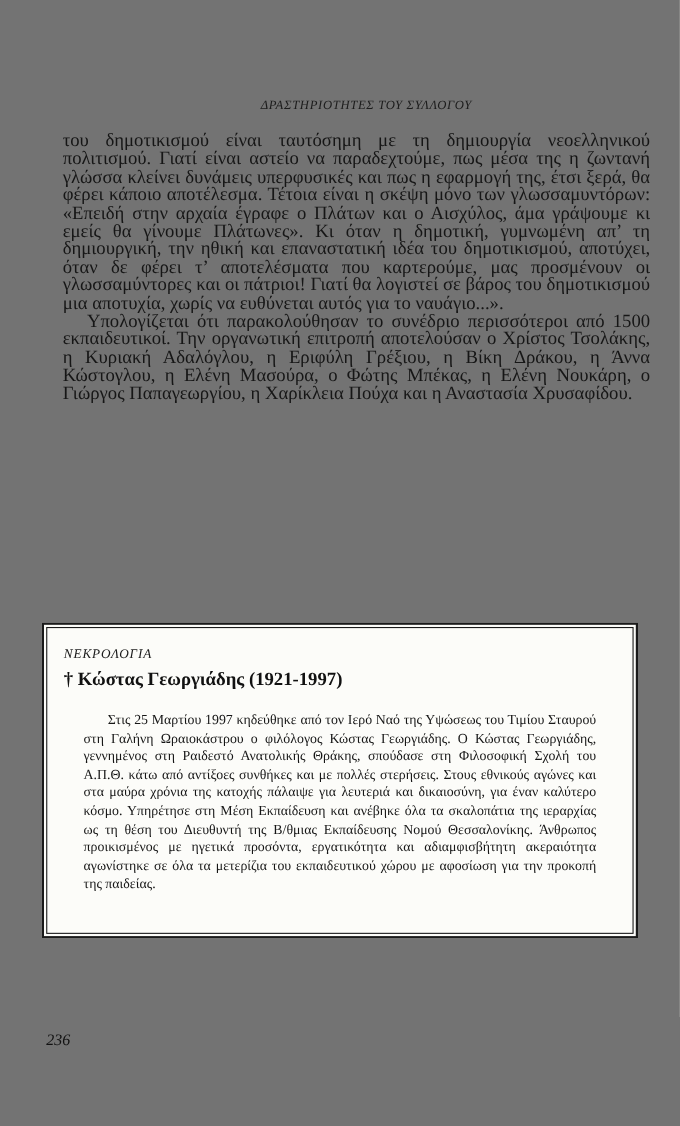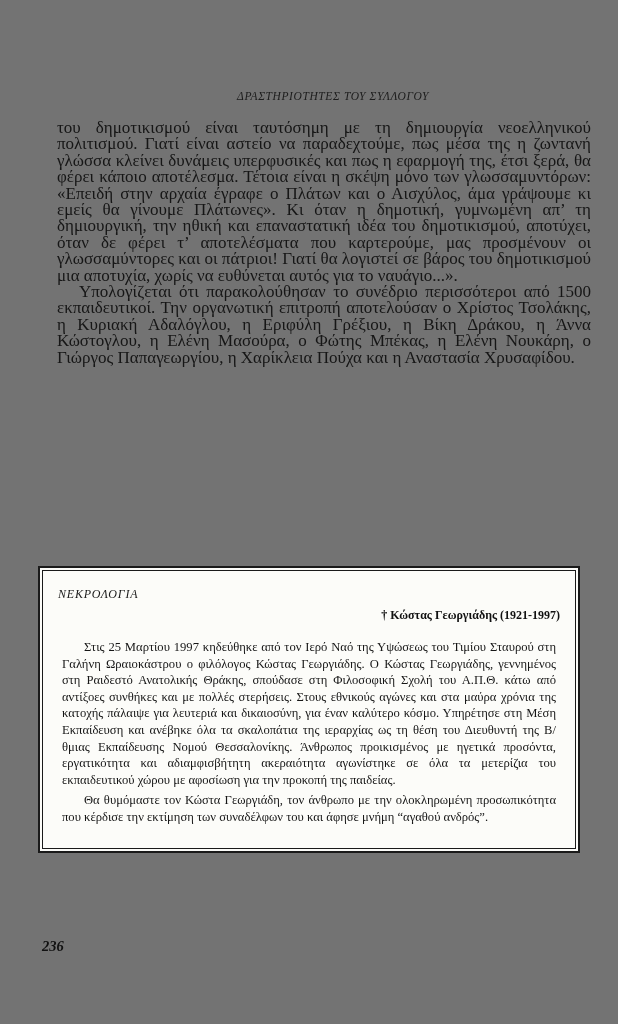--- a/index.html
+++ b/index.html
@@ -60,41 +60,41 @@
     padding: 16px 15px 18px 15px;
   }
   .obituary-label {
     font-style: italic;
     font-size: 12px;
     letter-spacing: 0.8px;
     margin: 0 0 6px 0;
     color: #1a1a1a;
   }
   .obituary-title {
-    text-align: right;
+    text-align: left;
     font-weight: bold;
-    font-size: 12px;
+    font-size: 17px;
     margin: 0 0 16px 0;
     color: #111;
   }
   .obituary-text {
     font-size: 12.6px;
     line-height: 16.6px;
     text-align: justify;
     color: #161616;
   }
   .obituary-text p {
-    margin: 4px;
+    margin: 18px;
     text-indent: 22px;
   }
   .page-number {
     position: absolute;
     top: 938px;
     left: 42px;
-    font-weight: bold;
+    font-weight: normal;
     font-style: italic;
     font-size: 14.5px;
     color: #111;
   }
 </style>
 </head>
 <body>
 
 <div class="page">
 
@@ -104,20 +104,19 @@
     <p>του δημοτικισμού είναι ταυτόσημη με τη δημιουργία νεοελληνικού πολιτισμού. Γιατί είναι αστείο να παραδεχτούμε, πως μέσα της η ζωντανή γλώσσα κλείνει δυνάμεις υπερφυσικές και πως η εφαρμογή της, έτσι ξερά, θα φέρει κάποιο αποτέλεσμα. Τέτοια είναι η σκέψη μόνο των γλωσσαμυντόρων: «Επειδή στην αρχαία έγραφε ο Πλάτων και ο Αισχύλος, άμα γράψουμε κι εμείς θα γίνουμε Πλάτωνες». Κι όταν η δημοτική, γυμνωμένη απ’ τη δημιουργική, την ηθική και επαναστατική ιδέα του δημοτικισμού, αποτύχει, όταν δε φέρει τ’ αποτελέσματα που καρτερούμε, μας προσμένουν οι γλωσσαμύντορες και οι πάτριοι! Γιατί θα λογιστεί σε βάρος του δημοτικισμού μια αποτυχία, χωρίς να ευθύνεται αυτός για το ναυάγιο...».</p>
     <p class="indent">Υπολογίζεται ότι παρακολούθησαν το συνέδριο περισσότεροι από 1500 εκπαιδευτικοί. Την οργανωτική επιτροπή αποτελούσαν ο Χρίστος Τσολάκης, η Κυριακή Αδαλόγλου, η Εριφύλη Γρέξιου, η Βίκη Δράκου, η Άννα Κώστογλου, η Ελένη Μασούρα, ο Φώτης Μπέκας, η Ελένη Νουκάρη, ο Γιώργος Παπαγεωργίου, η Χαρίκλεια Πούχα και η Αναστασία Χρυσαφίδου.</p>
   </div>
 
   <div class="obituary-box">
     <div class="obituary-inner">
       <div class="obituary-label">ΝΕΚΡΟΛΟΓΙΑ</div>
       <div class="obituary-title">† Κώστας Γεωργιάδης (1921-1997)</div>
       <div class="obituary-text">
         <p>Στις 25 Μαρτίου 1997 κηδεύθηκε από τον Ιερό Ναό της Υψώσεως του Τιμίου Σταυρού στη Γαλήνη Ωραιοκάστρου ο φιλόλογος Κώστας Γεωργιάδης. Ο Κώστας Γεωργιάδης, γεννημένος στη Ραιδεστό Ανατολικής Θράκης, σπούδασε στη Φιλοσοφική Σχολή του Α.Π.Θ. κάτω από αντίξοες συνθήκες και με πολλές στερήσεις. Στους εθνικούς αγώνες και στα μαύρα χρόνια της κατοχής πάλαιψε για λευτεριά και δικαιοσύνη, για έναν καλύτερο κόσμο. Υπηρέτησε στη Μέση Εκπαίδευση και ανέβηκε όλα τα σκαλοπάτια της ιεραρχίας ως τη θέση του Διευθυντή της Β/θμιας Εκπαίδευσης Νομού Θεσσαλονίκης. Άνθρωπος προικισμένος με ηγετικά προσόντα, εργατικότητα και αδιαμφισβήτητη ακεραιότητα αγωνίστηκε σε όλα τα μετερίζια του εκπαιδευτικού χώρου με αφοσίωση για την προκοπή της παιδείας.</p>
-        <p>Θα θυμόμαστε τον Κώστα Γεωργιάδη, τον άνθρωπο με την ολοκληρωμένη προσωπικότητα που κέρδισε την εκτίμηση των συναδέλφων του και άφησε μνήμη “αγαθού ανδρός”.</p>
       </div>
     </div>
   </div>
 
   <div class="page-number">236</div>
 
 </div>
 
 </body></html>

